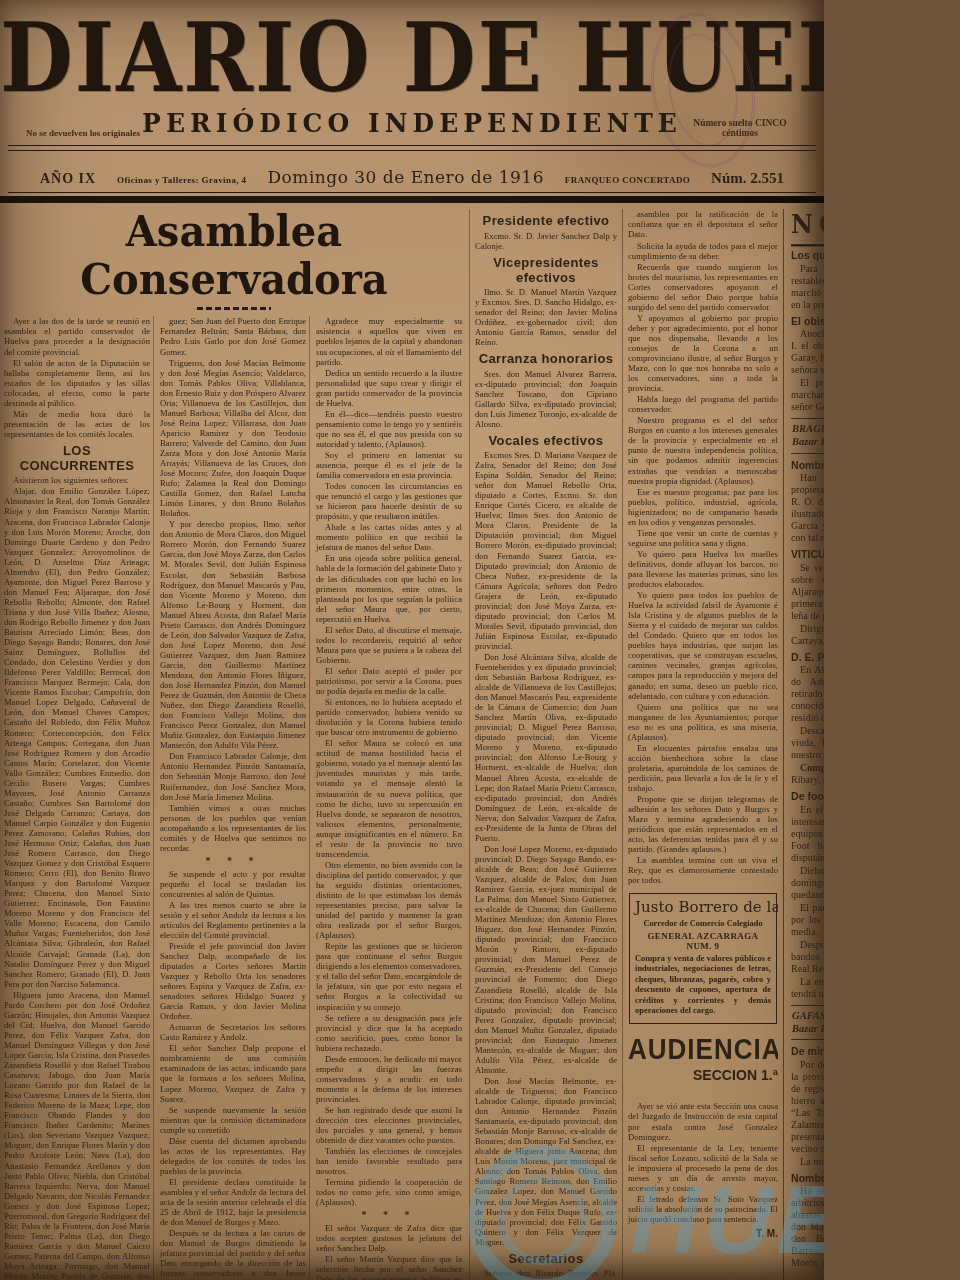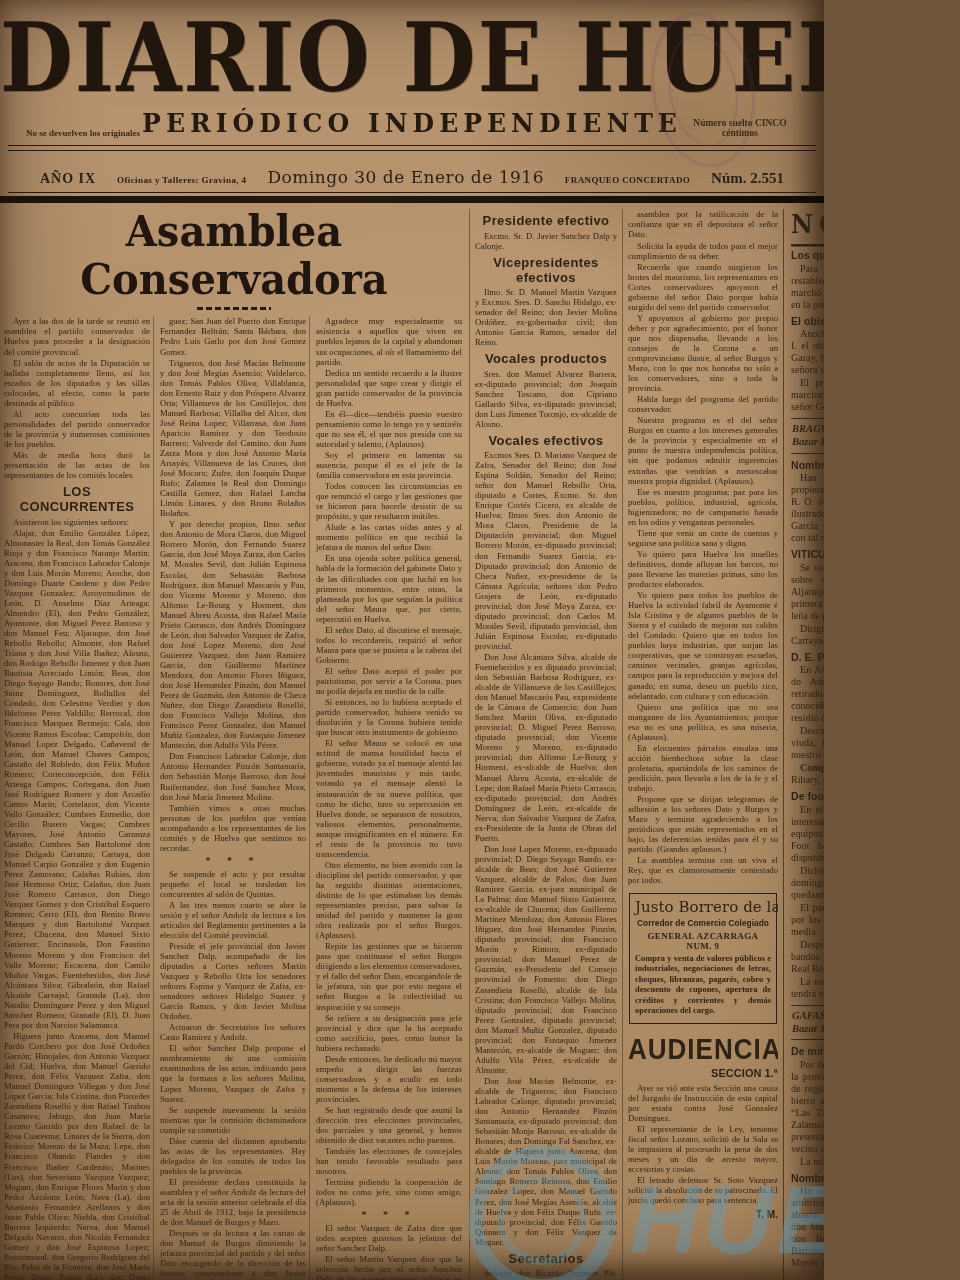--- a/index.html
+++ b/index.html
@@ -60,25 +60,25 @@
   .b-h{font-family:"Liberation Sans",sans-serif;font-weight:bold;font-size:9.5px;margin:4px 0 1px;text-align:left;}
   .c6 .b-h{font-size:10.5px;}
   .b-hc{font-family:"Liberation Sans",sans-serif;font-weight:bold;font-size:13px;text-align:center;margin:4px 0 2px;letter-spacing:.4px;}
   .b-stars{text-align:center;font-weight:bold;letter-spacing:7px;font-size:10px;margin:2px 0;text-indent:0;}
   .b-ad{border-top:1px solid rgba(36,26,16,.8);border-bottom:1px solid rgba(36,26,16,.8);
     font-style:italic;font-weight:bold;font-size:10.5px;padding:4px 1px;margin:5px 0;text-align:left;}
   .b-bigt{font-family:"DejaVu Serif",serif;font-weight:bold;font-size:24px;letter-spacing:6px;text-align:center;
     border-bottom:2px solid #241a10;padding-bottom:3px;margin:2px 0 4px;transform:scaleY(1.08);white-space:nowrap;}
   .b-bigh{font-family:"Liberation Sans",sans-serif;font-weight:bold;font-size:26px;text-align:center;
     letter-spacing:1px;margin:10px 0 3px;transform:scaleY(1.12);}
-  .b-sr{font-family:"Liberation Sans",sans-serif;font-weight:bold;font-size:11px;text-align:right;margin:2px 0 3px;}
+  .b-sr{font-family:"Liberation Sans",sans-serif;font-weight:bold;font-size:14px;text-align:right;margin:2px 0 18px;}
   .b-sig{font-family:"Liberation Sans",sans-serif;font-weight:bold;font-size:10px;text-align:right;margin-top:4px;}
   .b-adbox{border:1.5px solid #2b2014;padding:5px 5px 6px;margin:8px 1px 2px;text-align:center;}
   .adbox-title{font-family:"DejaVu Serif",serif;font-size:15px;white-space:nowrap;margin-bottom:2px;}
-  .adbox-sub{font-family:Liberation Sans, sans-serif;font-weight:bold;font-size:8.3px;}
+  .adbox-sub{font-family:Liberation Serif, serif;font-weight:bold;font-size:8.3px;}
   .adbox-addr{font-weight:bold;font-size:9px;letter-spacing:.4px;margin:2px 0;}
   .adbox-body{font-weight:bold;font-size:8.4px;text-align:justify;line-height:1.25;}
 </style>
 </head>
 <body>
 
 <div class="page">
 
   <div class="masthead">
     <div class="mast-title">DIARIO DE HUELVA</div>
@@ -106,21 +106,20 @@
   <div class="rule-thick"></div>
 
   <div class="main">
     <div class="left-block">
       <h1 class="headline">Asamblea Conservadora</h1>
       <div class="squiggle"></div>
       <div class="cols3">
         <div class="col c1">
             <div class="b-p">Ayer a las dos de la tarde se reunió en asamblea el partido conservador de Huelva para proceder a la designación del comité provincial.</div>
             <div class="b-p">El salón de actos de la Diputación se hallaba completamente lleno, así los escaños de los diputados y las sillas colocadas, al efecto, como la parte destinada al público.</div>
-            <div class="b-p">Al acto concurrían toda las personalidades del partido conservador de la provincia y numerosas comisiones de los pueblos.</div>
             <div class="b-p">Más de media hora duró la presentación de las actas de los representantes de los comités locales.</div>
             <div class="b-hc">LOS CONCURRENTES</div>
             <div class="b-p">Asistieron los siguientes señores:</div>
             <div class="b-p">Alajar, don Emilio González López; Almonaster la Real, don Tomás González Rioja y don Francisco Naranjo Martín; Aracena, don Francisco Labrador Calonje y don Luis Morón Moreno; Aroche, don Domingo Duarte Cardeno y don Pedro Vazquez Gonzalez; Arroyomolinos de León, D. Anselmo Díaz Arteaga; Almendro (El), don Pedro González; Ayamonte, don Miguel Perez Barroso y don Manuel Feu; Aljaraque, don José Rebollo Rebollo; Almonte, don Rafael Triana y don José Villa Ibañez; Alosno, don Rodrigo Rebollo Jimenez y don Juan Bautista Arreciado Limón; Beas, don Diego Sayago Bando; Bonares, don José Sainz Domínguez, Bollullos del Condado, don Celestino Verdier y don Ildefonso Perez Valdillo; Berrocal, don Francisco Marquez Bermejo; Cala, don Vicente Ramos Escobar; Campofrío, don Manuel Lopez Delgado, Cañaveral de León, don Manuel Chaves Campos; Castaño del Robledo, don Félix Muñoz Romero; Corteconcepción, don Félix Arteaga Campos; Cortegana, don Juan José Rodríguez Romero y don Arcadio Cantos Marín; Cortelazor, don Vicente Vallo González; Cumbres Enmedio, don Cecilio Busero Vargas; Cumbres Mayores, José Antonio Carranza Castaño; Cumbres San Bartolomé don José Delgado Carranzo; Cartaya, don Manuel Carpio González y don Eugenio Perez Zamorano; Calañas Rubias, don José Hermoso Ortiz; Calañas, don Juan José Romero Carrasco, don Diego Vazquez Gomez y don Cristóbal Esquero Romero; Cerro (El), don Benito Bravo Marquez y don Bartolomé Vazquez Perez; Chucena, don Manuel Sixto Gutierrez; Encinasola, Don Faustino Moreno Moreno y don Francisco del Valle Moreno; Escacena, don Camilo Muñoz Vargas; Fuenteheridos, don José Alcántara Silva; Gibraleón, don Rafael Alcaide Carvajal; Granada (La), don Natalio Domínguez Perez y don Miguel Sanchez Romero; Granado (El), D. Juan Pera por don Narciso Salamanca.</div>
             <div class="b-p">Higuera junto Aracena, don Manuel Pardo Corchero por don José Ordoñez Garzón; Hinojales, don Antonio Vazquez del Cid; Huelva, don Manuel Garrido Perez, don Félix Vazquez Zafra, don Manuel Domínguez Villegas y don José Lopez Garcia; Isla Cristina, don Praxedes Zarandieta Roselló y don Rafael Tirabou Casanova; Jabugo, don Juan María Lozano Garrido por don Rafael de la Rosa Cuaresma; Linares de la Sierra, don Federico Moreno de la Maza; Lepe, don Francisco Obando Flandes y don Francisco Ibañez Cardenito; Marines (Los), don Severiano Vazquez Vazquez; Moguer, don Enrique Flores Marín y don Pedro Azcárate León; Nava (La), don Anastasio Fernandez Arellanos y don Justo Pablo Olivo; Niebla, don Cristóbal Barrera Izquierdo; Nerva, don Manuel Delgado Navarro, don Nicolás Fernandez Gomez y don José Espinosa Lopez; Puertomoral, don Gregorio Rodríguez del Rio; Palos de la Frontera, don José María Prieto Tenac; Palma (La), don Diego Ramírez García y don Manuel Caicro Gomez; Paterna del Campo, don Alfonso Moya Arteaga; Paymogo, don Manuel Morón Morón; Puebla de Guzmán, don Diego Vazquez Gonzalez; Rociana, don Francisco Ferraro Vallejo y don Federico Ferraro Molina; Rosal de la Frontera, don Antonio Perez Banda; Santa Ana la Real, don Alejo González González; Santa Olalla, don Francisco Grajera de León y don Diego Delgado Delgado; Sanlúcar de Guadiana, don Julián Díaz; San Silvestre de Guzmán, don Manuel Joaquín Martín Santana; San Bartolomé de la Torre, don José Vazquez Rodrí-</div>
           </div>
         <div class="col c2">
             <div class="b-p">guez; San Juan del Puerto don Enrique Fernandez Beltrán; Santa Bárbara, don Pedro Luis Garlo por don José Gomez Gomez.</div>
             <div class="b-p">Trigueros, don José Macías Belmonte y don José Megías Asencio; Valdelarco, don Tomás Pablos Oliva; Villablanca, don Ernesto Ruiz y don Próspero Alvarez Orta; Villanueva de los Castillejos, don Manuel Barbosa; Villalba del Alcor, don José Reina Lopez; Villarrasa, don Juan Aparicio Ramirez y don Teodosio Barrero; Valverde del Camino, don Juan Zarza Mora y don José Antonio María Arrayás; Villanueva de las Cruces, don José Mocoro; Zufre, don Joaquín Duque Rufo; Zalamea la Real don Domingo Castilla Gomez, don Rafael Lancha Limón Linares, y don Bruno Bolaños Bolaños.</div>
             <div class="b-p">Y por derecho propios, Ilmo. señor don Antonio de Mora Claros, don Miguel Borrero Morón, don Fernando Suarez Garcia, don José Moya Zarza, don Carlos M. Morales Sevil, don Julián Espinosa Escolar, don Sebastián Barbosa Rodríguez, don Manuel Mascarós y Pau, don Vicente Moreno y Moreno, don Alfonso Le-Bourg y Horment, don Manuel Abreu Acosta, don Rafael María Prieto Carrasco, don Andrés Domínguez de León, don Salvador Vazquez de Zafra, don José Lopez Moreno, don José Gutierrez Vazquez, don Juan Ramirez Garcia, don Guillermo Martínez Mendoza, don Antonio Flores Iñiguez, don José Hernandez Pinzón, don Manuel Perez de Guzmán, don Antonio de Checa Nuñez, don Diego Zarandieta Roselló, don Francisco Vallejo Molina, don Francisco Perez Gonzalez, don Manuel Muñiz Gonzalez, don Eustaquio Jimenez Mantecón, don Adulfo Vila Pérez.</div>
@@ -160,21 +159,21 @@
             <div class="b-p">El señor Vazquez de Zafra dice que todos acepten gustosos la jefatura del señor Sanchez Dalp.</div>
             <div class="b-p">El señor Martín Vazquez dice que la selección hecha por el señor Sanchez Dalp de los acontecimientos políticos es exactísima y añade, que como todos conocen la candidatura del nuevo comité propone que sea elegida con aclamación, con excepción, si quieren, de su persona.</div>
           </div>
       </div>
     </div>
     <div class="col c4">
         <div class="b-hc">Presidente efectivo</div>
         <div class="b-p">Excmo. Sr. D. Javier Sanchez Dalp y Calonje.</div>
         <div class="b-hc">Vicepresidentes efectivos</div>
         <div class="b-p">Ilmo. Sr. D. Manuel Martín Vazquez y Excmos. Sres. D. Sancho Hidalgo, ex-senador del Reino; don Javier Molina Ordóñez, ex-gobernador civil; don Antonio García Ramos, senador del Reino.</div>
-        <div class="b-hc">Vocales productos</div>
+        <div class="b-hc">Carranza honorarios</div>
         <div class="b-p">Sres. don Manuel Alvarez Barrera, ex-diputado provincial; don Joaquín Sanchez Toscano, don Cipriano Gallardo Silva, ex-diputado provincial; don Luis Jimenez Toronjo, ex-alcalde de Alosno.</div>
         <div class="b-hc">Vocales efectivos</div>
         <div class="b-p">Excmos Sres. D. Mariano Vazquez de Zafra, Senador del Reino; don José Espina Soldán, Senador del Reino; señor don Manuel Rebollo Orta, diputado a Cortes, Excmo. Sr. don Enrique Cortés Cicero, ex alcalde de Huelva; Ilmos Sres. don Antonio de Mora Claros, Presidente de la Diputación provincial; don Miguel Borrero Morón, ex-diputado provincial; don Fernando Suarez Garcia, ex-Diputado provincial; don Antonio de Checa Nuñez, ex-presidente de la Cámara Agrícola; señores don Pedro Grajera de León, ex-diputado provincial; don José Moya Zarza, ex-diputado provincial; don Carlos M. Morales Sevil, diputado provincial, don Julián Espinosa Escolar, ex-diputado provincial.</div>
         <div class="b-p">Don José Alcántara Silva, alcalde de Fuenteheridos y ex diputado provincial; don Sebastián Barbosa Rodríguez, ex-alcalde de Villanueva de los Castillejos; don Manuel Mascarós Pau, expresidente de la Cámara de Comercio; don Juan Sanchez Martín Oliva, ex-diputado provincial; D. Miguel Perez Barroso, diputado provincial; don Vicente Moreno y Moreno, ex-diputado provincial; don Alfonso Le-Bourg y Horment, ex-alcalde de Huelva; don Manuel Abreu Acosta, ex-alcalde de Lepe; don Rafael María Prieto Carrasco, ex-diputado provincial; don Andrés Domínguez de León, ex-alcalde de Nerva; don Salvador Vazquez de Zafra, ex-Presidente de la Junta de Obras del Puerto.</div>
         <div class="b-p">Don José Lopez Moreno, ex-diputado provincial; D. Diego Sayago Bando, ex-alcalde de Beas; don José Gutierrez Vazquez, alcalde de Palos; don Juan Ramirez Garcia, ex-juez municipal de La Palma; don Manuel Sixto Gutierrez, ex-alcalde de Chucena; don Guillermo Martínez Mendoza; don Antonio Flores Iñiguez, don José Hernandez Pinzón, diputado provincial; don Francisco Morón y Rintoro, ex-diputado provincial; don Manuel Perez de Guzmán, ex-Presidente del Consejo provincial de Fomento; don Diego Zarandieta Roselló, alcalde de Isla Cristina; don Francisco Vallejo Molina, diputado provincial; don Francisco Perez Gonzalez, diputado provincial; don Manuel Muñiz Gonzalez, diputado provincial; don Eustaquio Jimenez Mantecón, ex-alcalde de Moguer; don Adulfo Vila Pérez, ex-alcalde de Almonte.</div>
         <div class="b-p">Don José Macías Belmonte, ex-alcalde de Trigueros; don Francisco Labrador Calonje, diputado provincial; don Antonio Hernandez Pinzón Santamaría, ex-diputado provincial; don Sebastián Monje Barroso, ex-alcalde de Bonares; don Domingo Fal Sanchez, ex-alcalde de Higuera junto Aracena; don Luis Morón Moreno, juez municipal de Alosno; don Tomás Pablos Oliva, don Santiago Romero Reinoso, don Emilio Gonzalez Lopez, don Manuel Garrido Perez, don José Megías Asencio, alcalde de Huelva y don Félix Duque Rufo, ex-diputado provincial; don Félix Garrido Quintero y don Félix Vazquez de Moguer.</div>
         <div class="b-hc">Secretarios</div>
         <div class="b-p">Señores don Ricardo Terrades Plá, diputado provincial; don Pedro Luis Casto Romero, ex-alcalde; don Félix Andolz, secretario del Instituto y don José María Jimenez Molina, diputado provincial.</div>
       </div>
     <div class="col c5">
@@ -184,21 +183,21 @@
           <div class="b-p">Recuerda que cuando surgieron los brotes del maurismo, los representantes en Cortes conservadores apoyaron el gobierno del señor Dato porque había surgido del seno del partido conservador.</div>
           <div class="b-p">Y apoyamos al gobierno por propio deber y por agradecimiento, por el honor que nos dispensaba, llevando a los consejos de la Corona a un comprovinciano ilustre, al señor Burgos y Mazo, con lo que nos honraba no solo a los conservadores, sino a toda la provincia.</div>
           <div class="b-p">Habla luego del programa del partido conservador.</div>
           <div class="b-p">Nuestro programa es el del señor Burgos en cuanto a los intereses generales de la provincia y especialmente en el punto de nuestra independencia política, sin que podamos admitir ingerencias extrañas que vendrían a menoscabar nuestra propia dignidad. (Aplausos).</div>
           <div class="b-p">Ese es nuestro programa; paz para los pueblos, político, industrial, agrícola, higienizadora; no de campanario basada en los odios y venganzas personales.</div>
           <div class="b-p">Tiene que venir un corte de cuentas y seguirse una política sana y digna.</div>
           <div class="b-p">Yo quiero para Huelva los muelles definitivos, donde afluyan los barcos, no para llevarse las materias primas, sino los productos elaborados.</div>
           <div class="b-p">Yo quiero para todos los pueblos de Huelva la actividad fabril de Ayamonte é Isla Cristina y de algunos pueblos de la Sierra y el cuidado de mejorar sus caldos del Condado. Quiero que en todos los pueblos haya industrias, que surjan las cooperativas, que se construyan escuelas, caminos vecinales, granjas agrícolas, campos para la reproducción y mejora del ganado; en suma, deseo un pueblo rico, adelantado, con cultura y con educación.</div>
           <div class="b-p">Quiero una política que no sea manganeo de los Ayuntamientos; porque eso no es una política, es una miseria, (Aplausos).</div>
           <div class="b-p">En elocuentes párrafos ensalza una acción bienhechora sobre la clase proletaria, apartándola de los caminos de perdición, para llevarla a los de la fe y el trabajo.</div>
-          <div class="b-p">Propone que se dirijan telegramas de adhesión a los señores Dato y Burgos y Mazo y termina agradeciendo a los periódicos que están representados en el bajo, las deferencias tenidas para él y su partido. (Grandes aplausos.)</div>
+          <div class="b-p">Propone que se dirijan telegramas de adhesión a los señores Dato y Burgos y Mazo y termina agradeciendo a los periódicos que están representados en el acto, las deferencias tenidas para él y su partido. (Grandes aplausos.)</div>
           <div class="b-p">La asamblea termina con un viva el Rey, que es clamorosamente contestado por todos.</div>
         </div>
       <div class="c5bot">
           <div class="b-adbox">
             <div class="adbox-title">Justo Borrero de la Feria</div>
             <div class="adbox-sub">Corredor de Comercio Colegiado</div>
             <div class="adbox-addr">GENERAL AZCARRAGA NUM. 9</div>
             <div class="adbox-body">Compra y venta de valores públicos e industriales, negociaciones de letras, cheques, libranzas, pagarés, cobro y descuento de cupones, apertura de créditos y corrientes y demás operaciones del cargo.</div>
           </div>
           <div class="b-bigh">AUDIENCIA</div>

